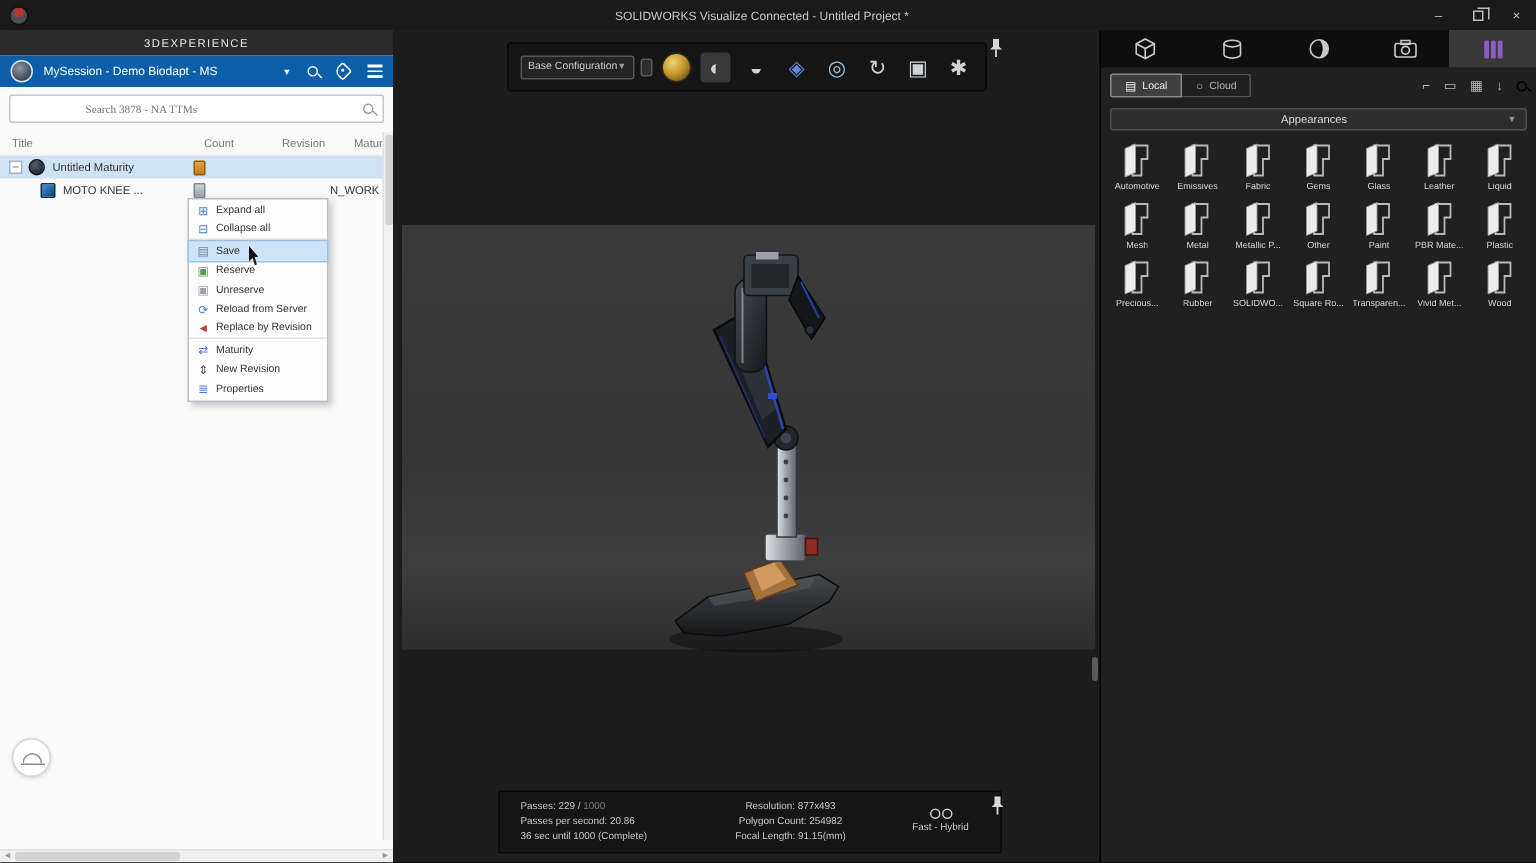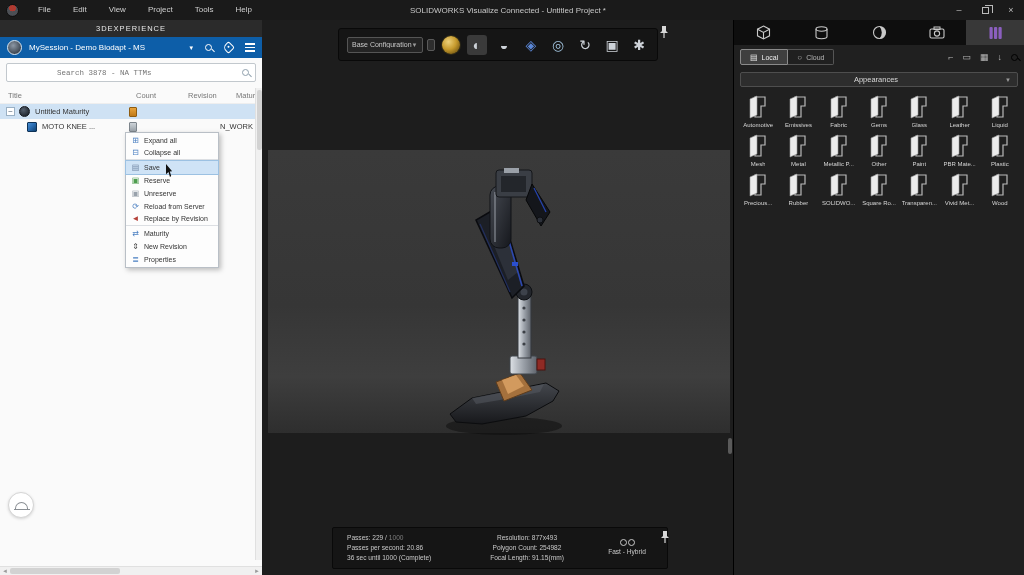--- a/index.html
+++ b/index.html
@@ -36,21 +36,21 @@
   .tag-ico { width:9px; height:9px; border:1.4px solid #fff; border-radius:2px 2px 2px 5px; transform:rotate(45deg); position:relative; }
   .tag-ico:after { content:""; position:absolute; left:2px; top:2px; width:2px; height:2px; border-radius:50%; background:#fff; }
   .burger { display:inline-block; width:10px; }
   .burger, .burger:before, .burger:after { height:1.6px; background:#fff; position:relative; }
   .burger:before, .burger:after { content:""; position:absolute; left:0; width:10px; }
   .burger:before { top:-3.5px; } .burger:after { top:3.5px; }
 
   #search-box { margin:5px 6px; height:19px; background:#fff; border:1px solid #c2c8cd; border-radius:2px;
     display:flex; align-items:center; padding:0 6px; }
   #search-box input { flex:1; border:none; outline:none; font-size:7.5px; color:#444; background:transparent;
-    font-family:Liberation Mono, monospace;padding-left:44px; }
+    font-family:Liberation Serif, serif;padding-left:44px; }
   #search-box .mag { color:#8fa0ad; }
 
   #tree-header { display:grid; grid-template-columns:128px 52px 48px auto; padding:4px 4px 3px 8px;
     font-size:7.5px; color:#777; border-bottom:1px solid #eee; }
   .tree-row { position:relative; height:15px; display:flex; align-items:center; font-size:7.5px; color:#333; }
   .row-selected { background:#cfe2f4; }
   .expander { width:9px; height:9px; border:1px solid #9ab0c4; background:#fff; color:#567; font-size:8px;
     line-height:7px; text-align:center; margin:0 4px 0 6px; }
   .globe-ico { width:11px; height:11px; border-radius:50%; margin-right:5px;
     background:radial-gradient(circle at 38% 32%, #55606e, #20262e 80%); border:1px solid #15191f; }
@@ -138,29 +138,20 @@
   .fcell svg { display:block; }
   .flabel { font-size:6px; color:#d6d6d6; margin-top:2px; max-width:38px; white-space:nowrap; overflow:hidden; text-align:center; }
 </style>
 </head>
 <body>
 
 <div id="app">
 
   <div id="titlebar">
     <div id="app-logo"></div>
-    <div style="display:flex;">
-
-    <span class="menu-item">File</span>
-        <span class="menu-item">Edit</span>
-        <span class="menu-item">View</span>
-        <span class="menu-item">Project</span>
-        <span class="menu-item">Tools</span>
-        <span class="menu-item">Help</span>
-      </div>
     <div id="tb-title">SOLIDWORKS Visualize Connected - Untitled Project *</div>
     <div id="win-controls">
       <span class="win-btn">–</span>
       <span class="win-btn">
           <span class="restore-glyph"></span>
         </span>
       <span class="win-btn">×</span>
     </div>
   </div>
 

